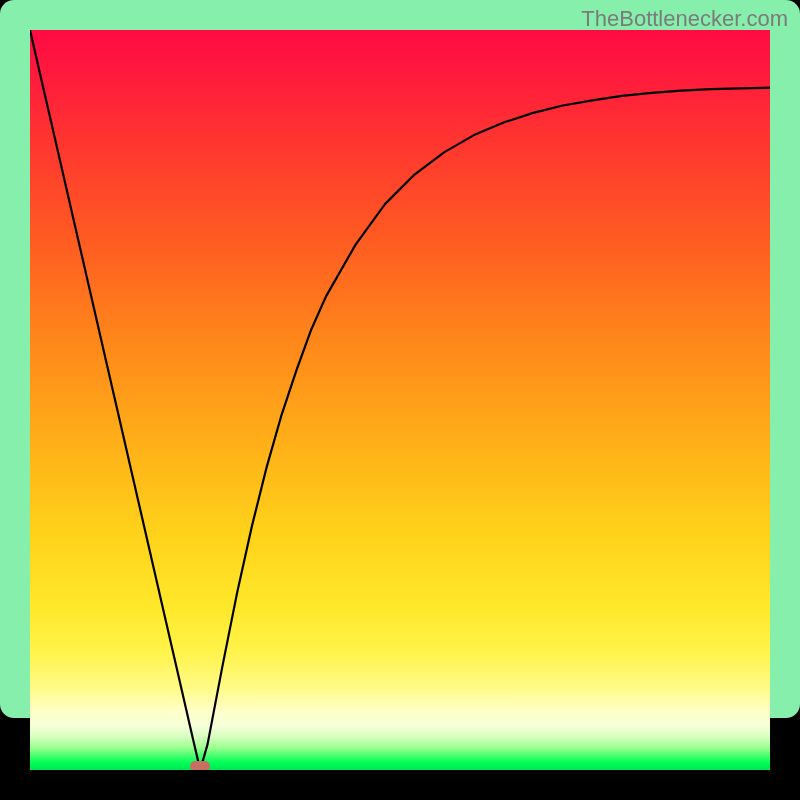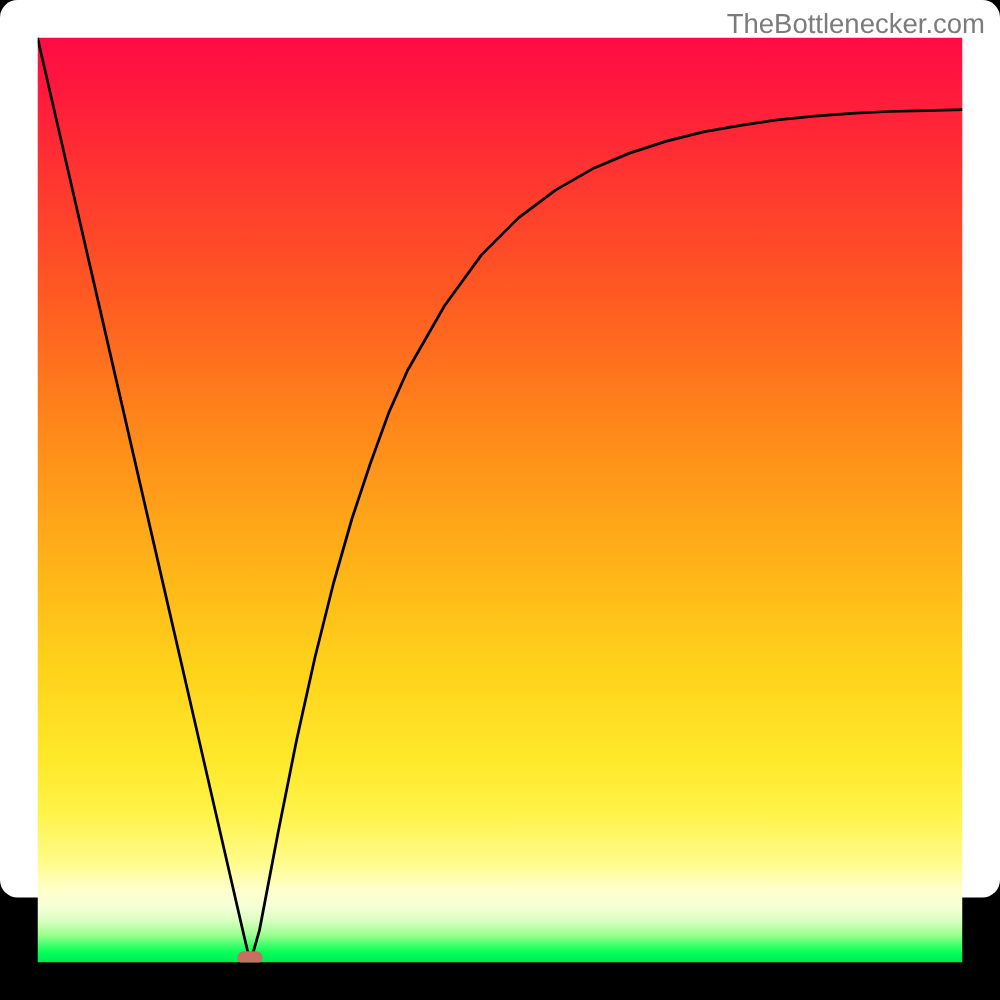--- a/index.html
+++ b/index.html
@@ -8,21 +8,21 @@
     width: 800px;
     height: 800px;
     overflow: hidden;
     background: #000;
     font-family: Arial, Helvetica, sans-serif;
   }
   .frame {
     position: relative;
     width: 800px;
     height: 718px;
-    background: #ffffff;
+    background: #86efac;
     border-radius: 14px;
   }
   .plot-area {
     position: absolute;
     left: 30px;
     top: 30px;
     width: 740px;
     height: 740px;
     overflow: hidden;
   }

